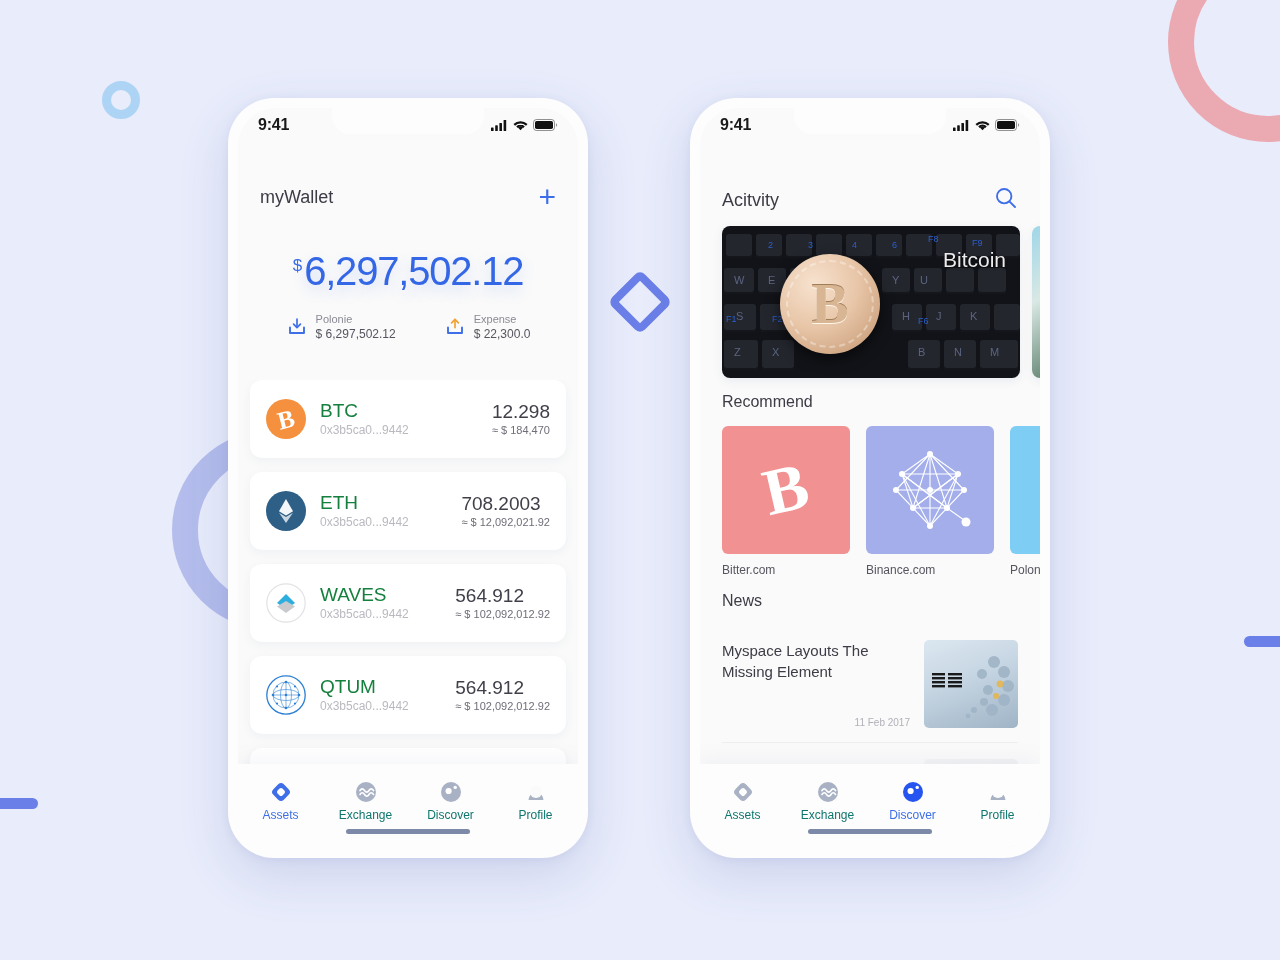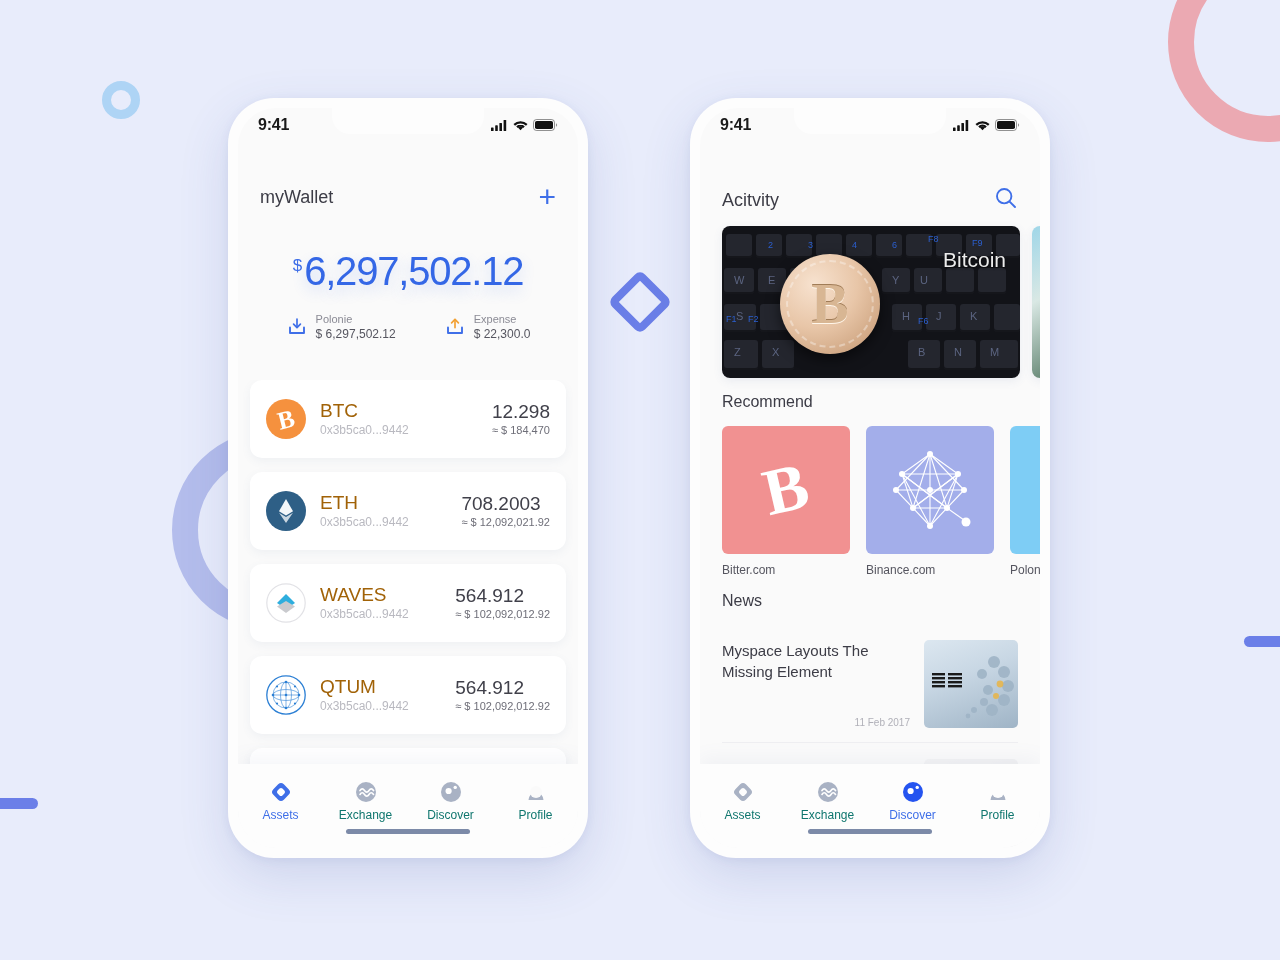--- a/index.html
+++ b/index.html
@@ -117,21 +117,21 @@
     padding: 0 12px; overflow: hidden;
   }
   .asset-card {
     height: 78px; background: #fff; border-radius: 12px;
     box-shadow: 0 3px 10px rgba(90,110,160,.07);
     display: flex; align-items: center; padding: 0 16px; margin-bottom: 14px;
     cursor: pointer;
   }
   .coin-icon { width: 40px; height: 40px; flex: none; margin-right: 14px; }
   .asset-mid { flex: 1 1 auto; min-width: 0; }
-  .asset-sym { font-size: 19px; color: #a16207; line-height: 22px; }
+  .asset-sym { font-size: 19px; color: #15803d; line-height: 22px; }
   .asset-addr { font-size: 12px; color: #b9b9c0; line-height: 16px; }
   .asset-right { flex: none; }
   .asset-amt { font-size: 19px; color: #40404a; line-height: 22px; }
   .asset-fiat { font-size: 11px; color: #6e6e78; line-height: 15px; }
 
   
   .tabbar {
     position: absolute; bottom: 0; left: 0; width: 100%; height: 84px;
     background: #fdfdfd; z-index: 7;
     box-shadow: 0 -6px 18px rgba(120,130,170,.07);
@@ -485,21 +485,21 @@
               <span class="kbd-glyph blue" style="left:250px; top:12px;">F9</span>
               <span class="kbd-glyph" style="left:12px;  top:48px; font-size:11px;">W</span>
               <span class="kbd-glyph" style="left:46px;  top:48px; font-size:11px;">E</span>
               <span class="kbd-glyph" style="left:170px; top:48px; font-size:11px;">Y</span>
               <span class="kbd-glyph" style="left:198px; top:48px; font-size:11px;">U</span>
               <span class="kbd-glyph" style="left:14px;  top:84px; font-size:11px;">S</span>
               <span class="kbd-glyph" style="left:180px; top:84px; font-size:11px;">H</span>
               <span class="kbd-glyph" style="left:214px; top:84px; font-size:11px;">J</span>
               <span class="kbd-glyph" style="left:248px; top:84px; font-size:11px;">K</span>
               <span class="kbd-glyph blue" style="left:4px;  top:88px;">F1</span>
-              <span class="kbd-glyph blue" style="left:26px; top:88px;">F2</span>
+              <span class="kbd-glyph blue" style="left:50px; top:88px;">F2</span>
               <span class="kbd-glyph blue" style="left:196px;top:90px;">F6</span>
               <span class="kbd-glyph" style="left:12px;  top:120px; font-size:11px;">Z</span>
               <span class="kbd-glyph" style="left:50px;  top:120px; font-size:11px;">X</span>
               <span class="kbd-glyph" style="left:196px; top:120px; font-size:11px;">B</span>
               <span class="kbd-glyph" style="left:232px; top:120px; font-size:11px;">N</span>
               <span class="kbd-glyph" style="left:268px; top:120px; font-size:11px;">M</span>
             </div>
             <div class="hero-coin">
               <span class="hero-coin-b">B</span>
             </div>

